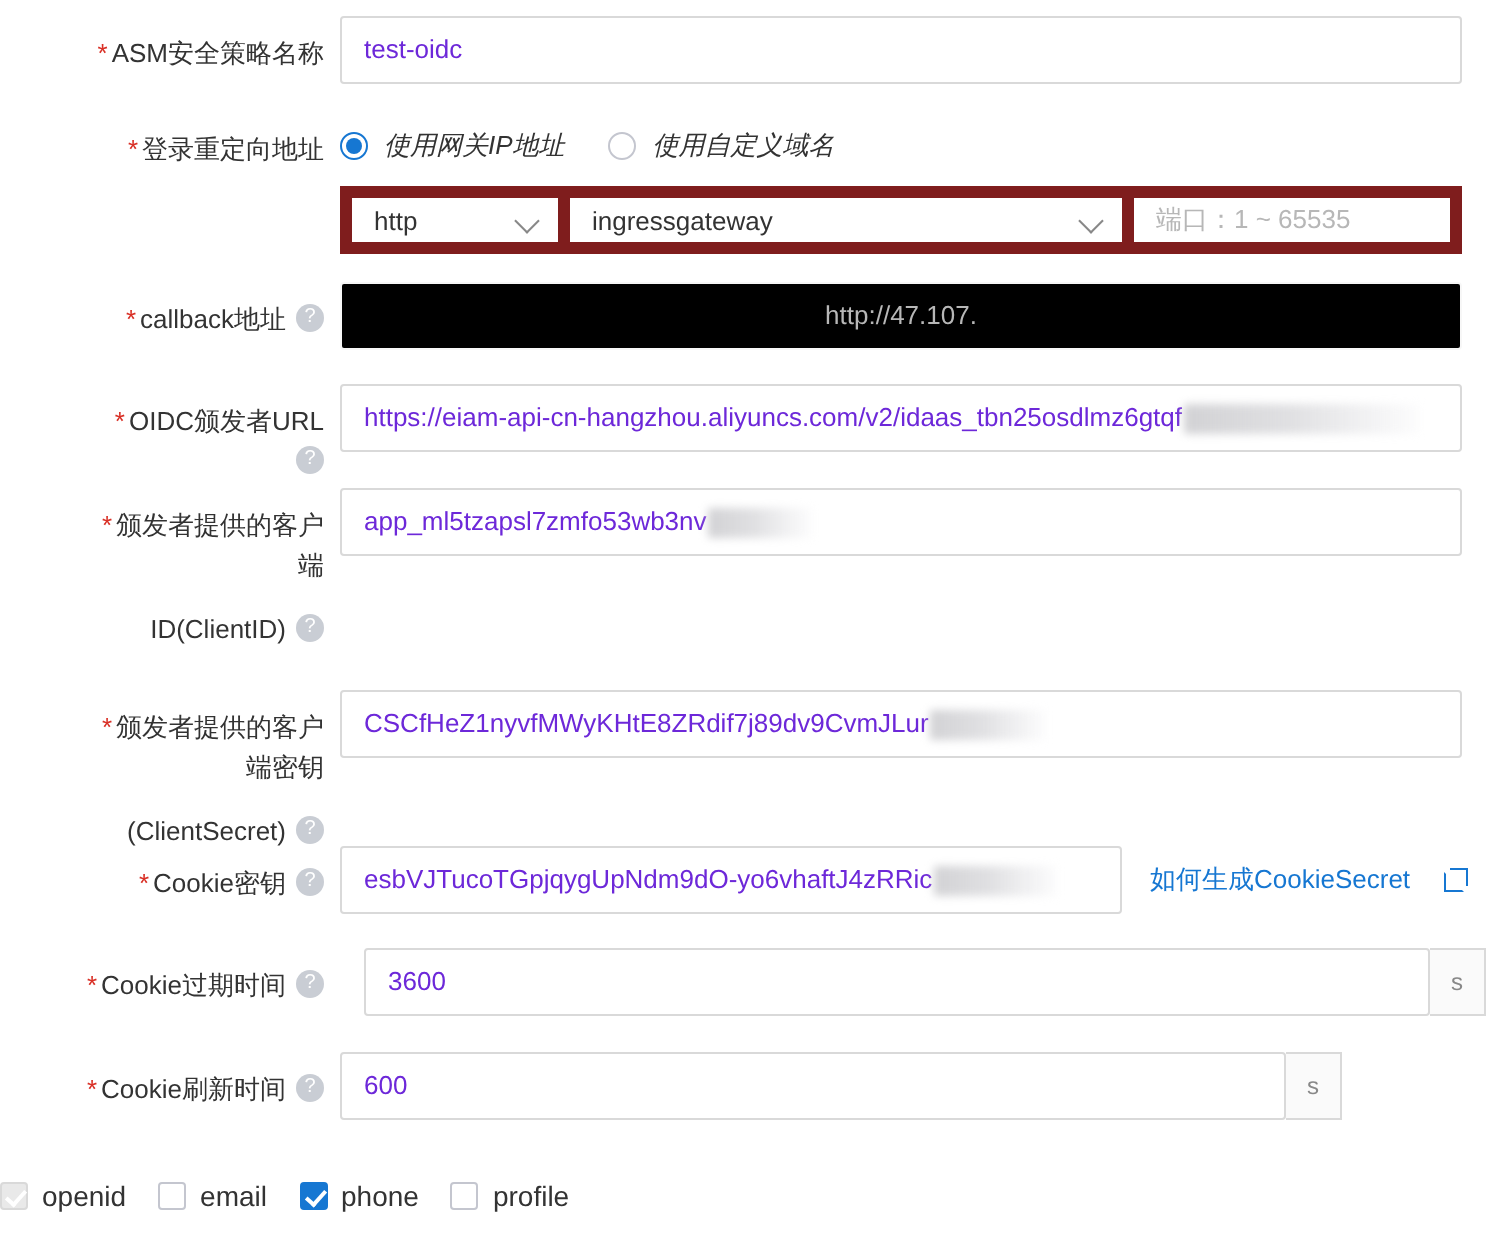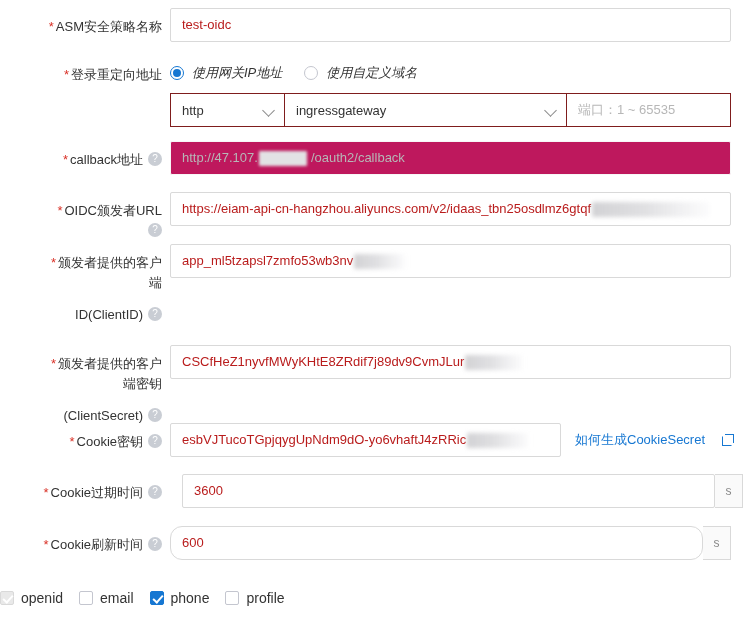--- a/index.html
+++ b/index.html
@@ -70,31 +70,32 @@
     position: relative;
   }
   .input {
     box-sizing: border-box;
     height: 34px;
     border: 1px solid #d9d9d9;
     background: #ffffff;
     border-radius: 2px;
     padding: 0 11px;
     font-size: 13px;
-    color: #b91c1c;
+    color: #6d28d9;
     line-height: 32px;
     display: flex;
     align-items: center;
     overflow: hidden;
     white-space: nowrap;
   }
   .input.disabled {
-    background: #be185d;
+    background: #000000;
     border-color: #f7f7f7;
     color: #b7b7b7;
+    flex-direction: column;
   }
 
   .w-full { width: 561px; }
 
   
   .blob {
     display: inline-block;
     height: 15px;
     background: linear-gradient(90deg, rgba(205,205,208,0.9) 0%, rgba(214,214,217,0.75) 45%, rgba(226,226,229,0.5) 75%, rgba(240,240,242,0.15) 100%);
     filter: blur(2.2px);
@@ -122,21 +123,21 @@
     width: 8px; height: 8px; border-radius: 50%;
     background: #1677d2;
   }
   .radio-label { margin-left: 8px; font-size: 13px; color: #333; }
 
   
   .select-row { display: flex; align-items: center; }
   .sel {
     box-sizing: border-box;
     height: 34px;
-    border: 1px solid #7f1d1d;
+    border: 6px solid #7f1d1d;
     background: #fff;
     display: flex;
     align-items: center;
     padding: 0 9px 0 11px;
     font-size: 13px;
     color: #333;
   }
   .sel .val { flex: 1 1 auto; white-space: nowrap; overflow: hidden; }
   .chev {
     width: 12px; height: 12px; flex: 0 0 12px; margin-left: 6px;
@@ -350,21 +351,21 @@
       <div class="input" style="width:533px;">3600</div>
       <div class="suffix-box">s</div>
     </div>
   </div>
 
   <div class="row" style="top:526px;">
     <div class="label">
       <span class="req">*</span><span class="lbl-text">Cookie刷新时间</span><span class="help">?</span>
     </div>
     <div class="control with-suffix">
-      <div class="input" style="width:533px;border-radius:12px;">600</div>
+      <div class="input" style="width:473px;">600</div>
       <div class="suffix-box">s</div>
     </div>
   </div>
 
   <div class="row" style="top:585px;">
     <div class="control">
       <div class="cb-group">
         <div class="cb-item">
           <span class="cb disabled-checked"></span>
           <span class="cb-label">openid</span>

